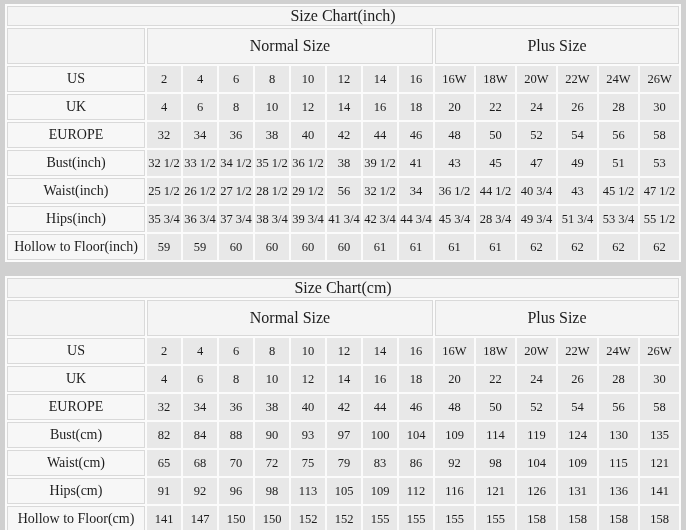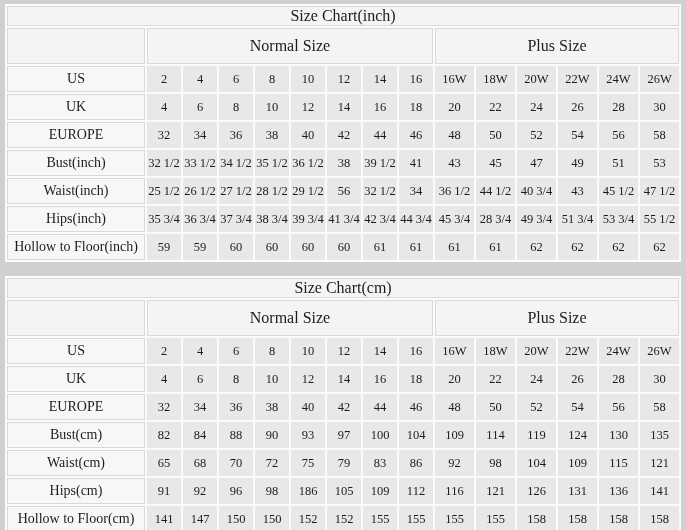--- a/index.html
+++ b/index.html
@@ -331,21 +331,21 @@
           <td class="data-cell">109</td>
           <td class="data-cell">115</td>
           <td class="data-cell">121</td>
         </tr>
         <tr>
           <td class="label-cell">Hips(cm)</td>
           <td class="data-cell">91</td>
           <td class="data-cell">92</td>
           <td class="data-cell">96</td>
           <td class="data-cell">98</td>
-          <td class="data-cell">186</td>
+          <td class="data-cell">113</td>
           <td class="data-cell">105</td>
           <td class="data-cell">109</td>
           <td class="data-cell">112</td>
           <td class="data-cell">116</td>
           <td class="data-cell">121</td>
           <td class="data-cell">126</td>
           <td class="data-cell">131</td>
           <td class="data-cell">136</td>
           <td class="data-cell">141</td>
         </tr>

